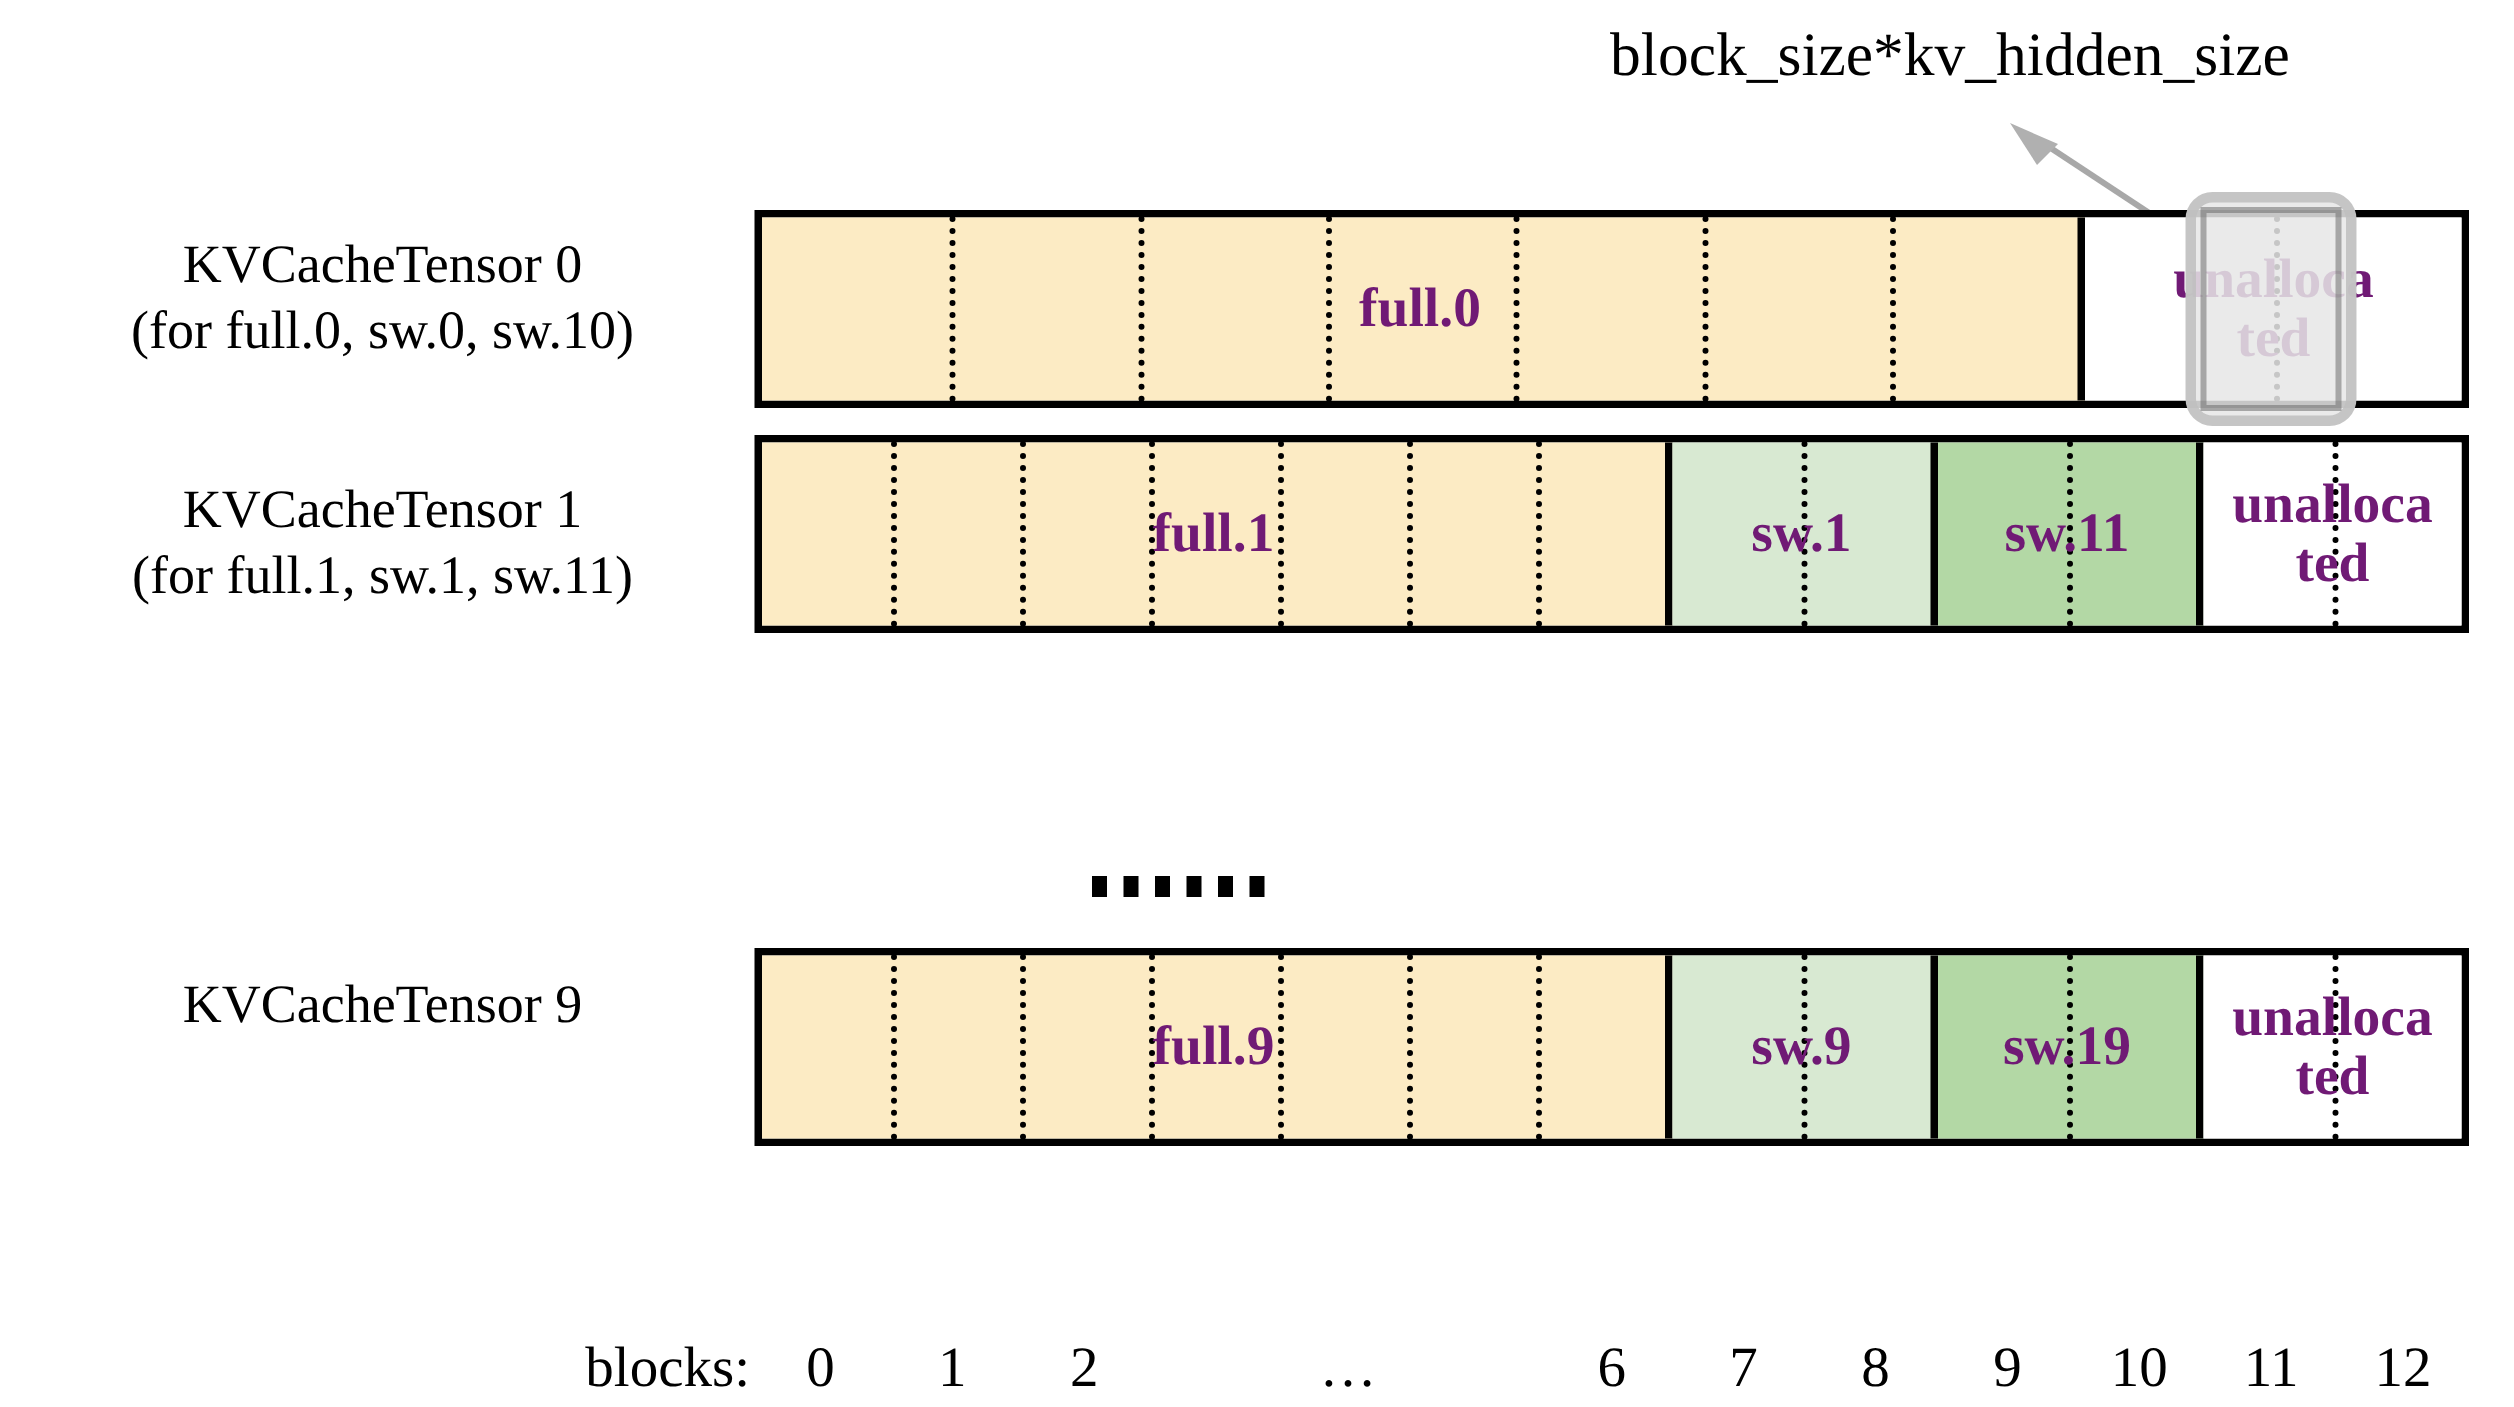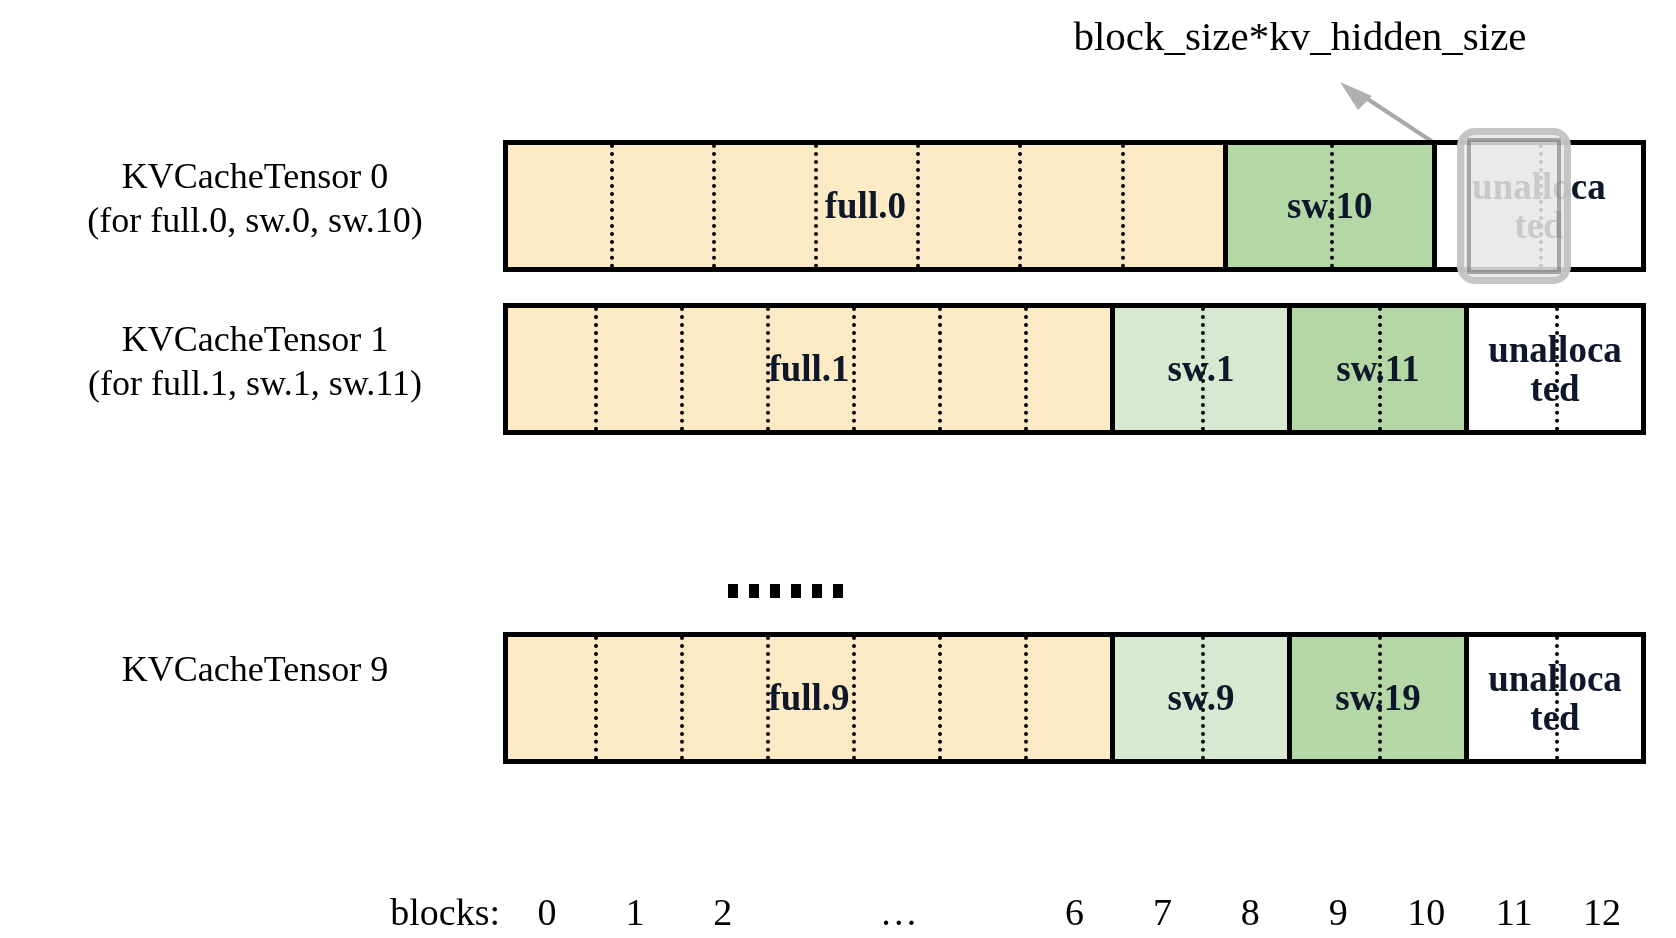--- a/index.html
+++ b/index.html
@@ -70,21 +70,21 @@
     background: #fff;
   }
   .seg {
     position: relative;
     box-sizing: border-box;
     display: flex;
     align-items: center;
     justify-content: center;
     font-size: 37px;
     font-weight: bold;
-    color: #0f172a;
+    color: #701a75;
     border-right: 5px solid #000;
     overflow: visible;
   }
   .seg:last-child { border-right: none; }
   .seg-label {
     position: relative;
     z-index: 3;
     text-align: center;
     line-height: 1.06;
     pointer-events: none;
@@ -183,36 +183,32 @@
         <div class="bar" style="top: 140px;">
           <div class="seg" style="flex: 7 1 0px; background: rgb(252, 235, 196);">
             <span class="dotline" style="left: 14.2857%;"></span>
             <span class="dotline" style="left: 28.5714%;"></span>
             <span class="dotline" style="left: 42.8571%;"></span>
             <span class="dotline" style="left: 57.1429%;"></span>
             <span class="dotline" style="left: 71.4286%;"></span>
             <span class="dotline" style="left: 85.7143%;"></span>
             <span class="seg-label">full.0</span>
           </div>
-          <div class="seg" style="flex: 2 1 0px; background: rgb(179, 216, 165);">
-            <span class="dotline" style="left: 50%;"></span>
-            <span class="seg-label">sw.10</span>
-          </div>
           <div class="seg" style="flex: 2 1 0px; background: rgb(255, 255, 255);">
             <span class="dotline" style="left: 50%;"></span>
             <span class="seg-label two-line">unalloca<br>ted</span>
           </div>
         </div>
         <div class="highlight-box" style="left: 1457.15px; top: 128px; width: 113.923px; height: 156px;">
           <div class="highlight-inner"></div>
         </div>
       </div>
       <div class="row" style="top: 0px;">
         <div class="row-label" style="top: 318px;"><span>KVCacheTensor 1</span><span class="l2">(for full.1, sw.1, sw.11)</span></div>
-        <div class="bar" style="top: 303px;">
+        <div class="bar" style="top: 290px;">
           <div class="seg" style="flex: 7 1 0px; background: rgb(252, 235, 196);">
             <span class="dotline" style="left: 14.2857%;"></span>
             <span class="dotline" style="left: 28.5714%;"></span>
             <span class="dotline" style="left: 42.8571%;"></span>
             <span class="dotline" style="left: 57.1429%;"></span>
             <span class="dotline" style="left: 71.4286%;"></span>
             <span class="dotline" style="left: 85.7143%;"></span>
             <span class="seg-label">full.1</span>
           </div>
           <div class="seg" style="flex: 2 1 0px; background: rgb(216, 233, 210);">

